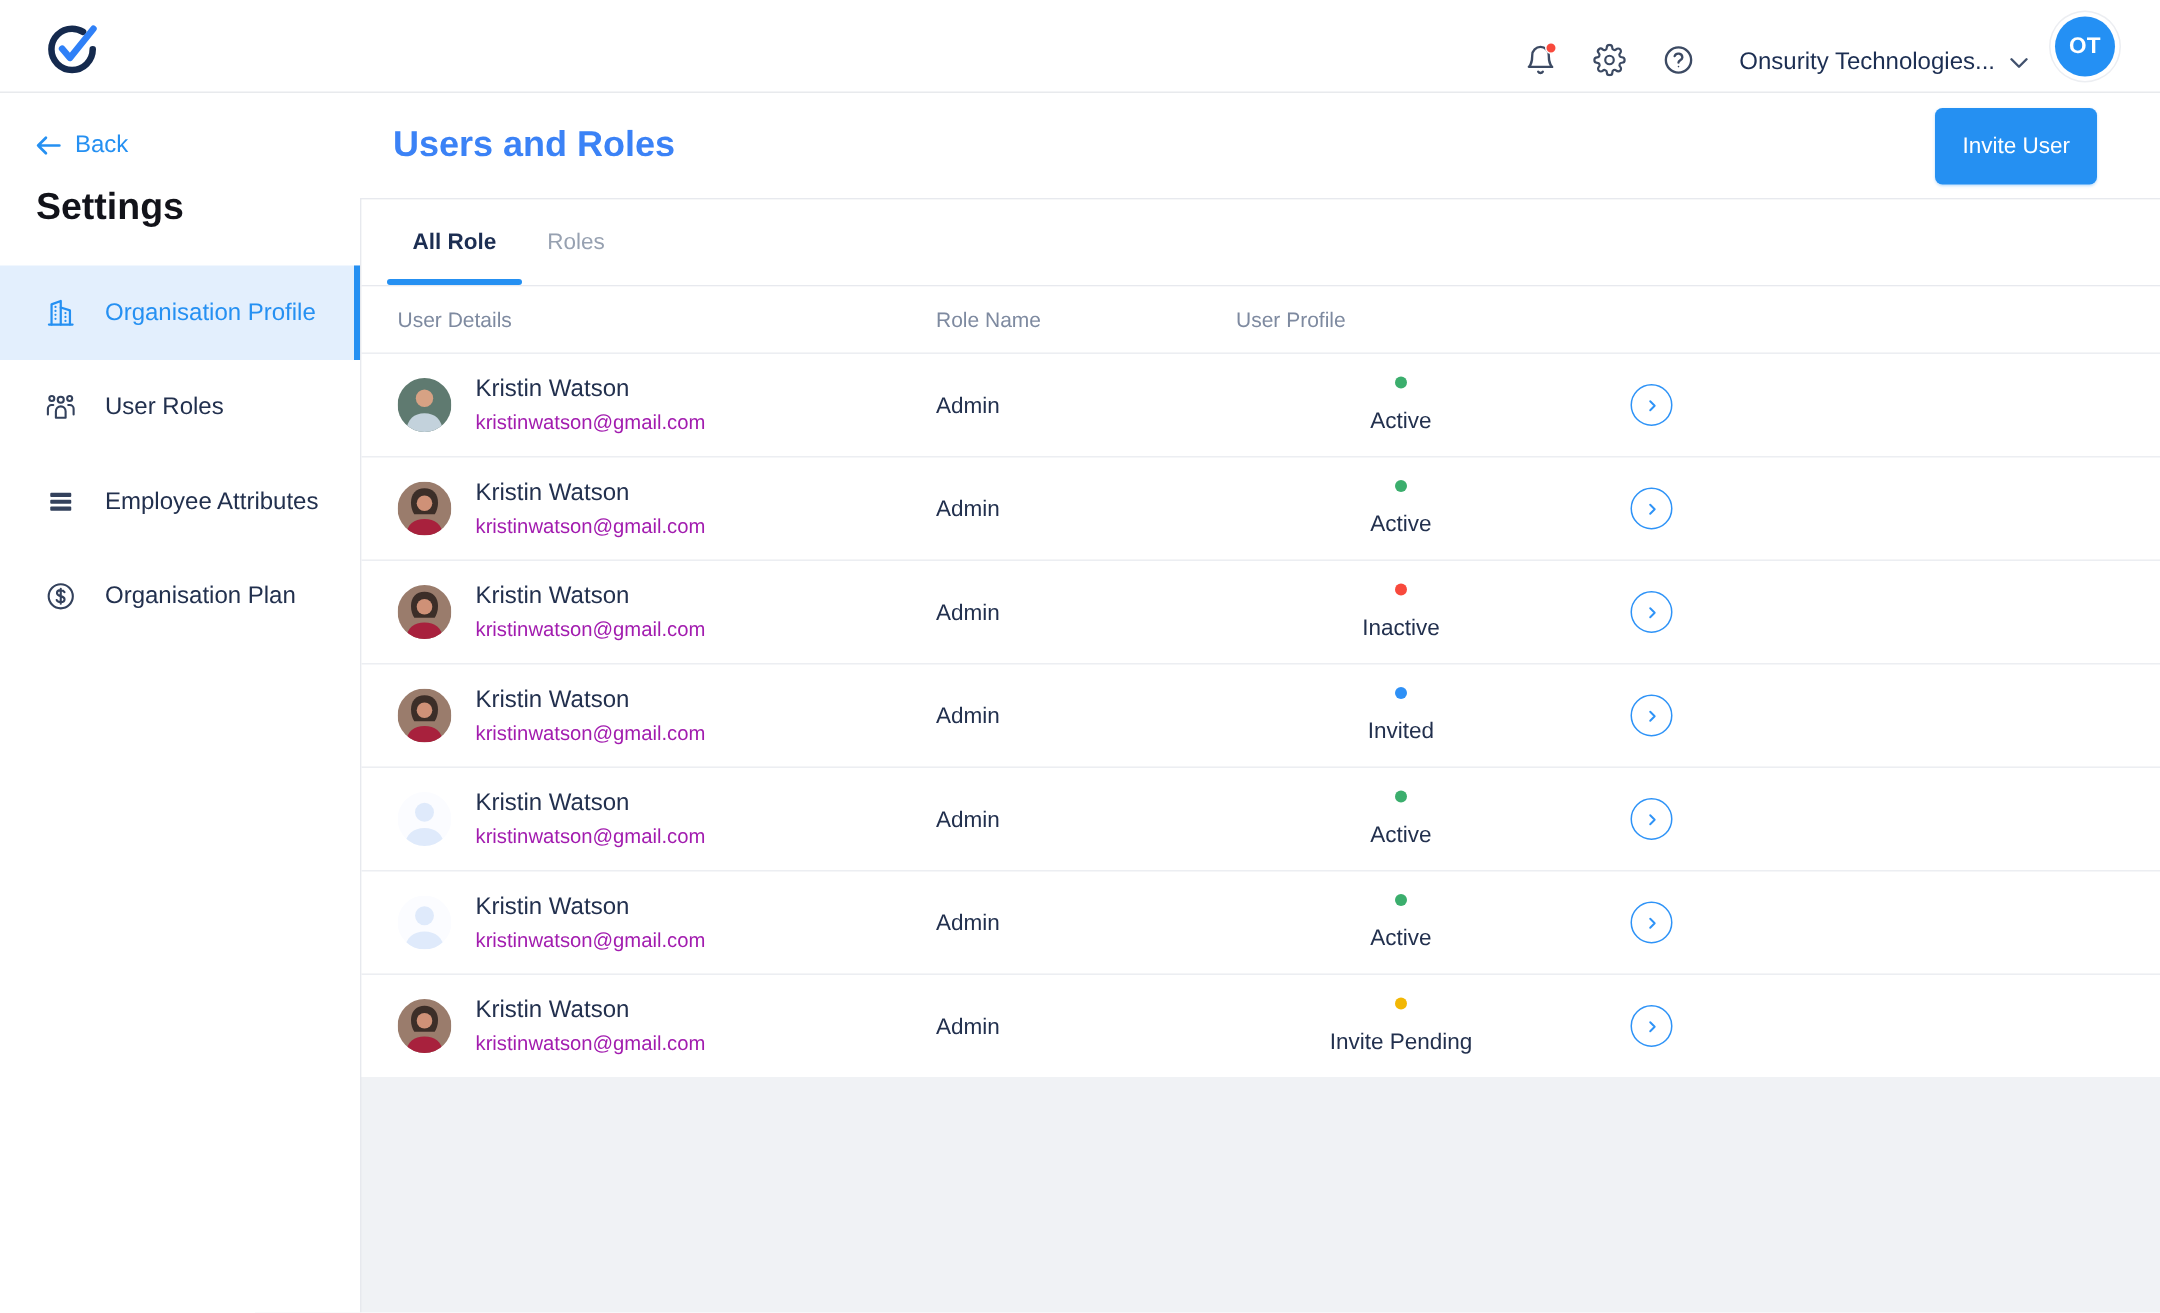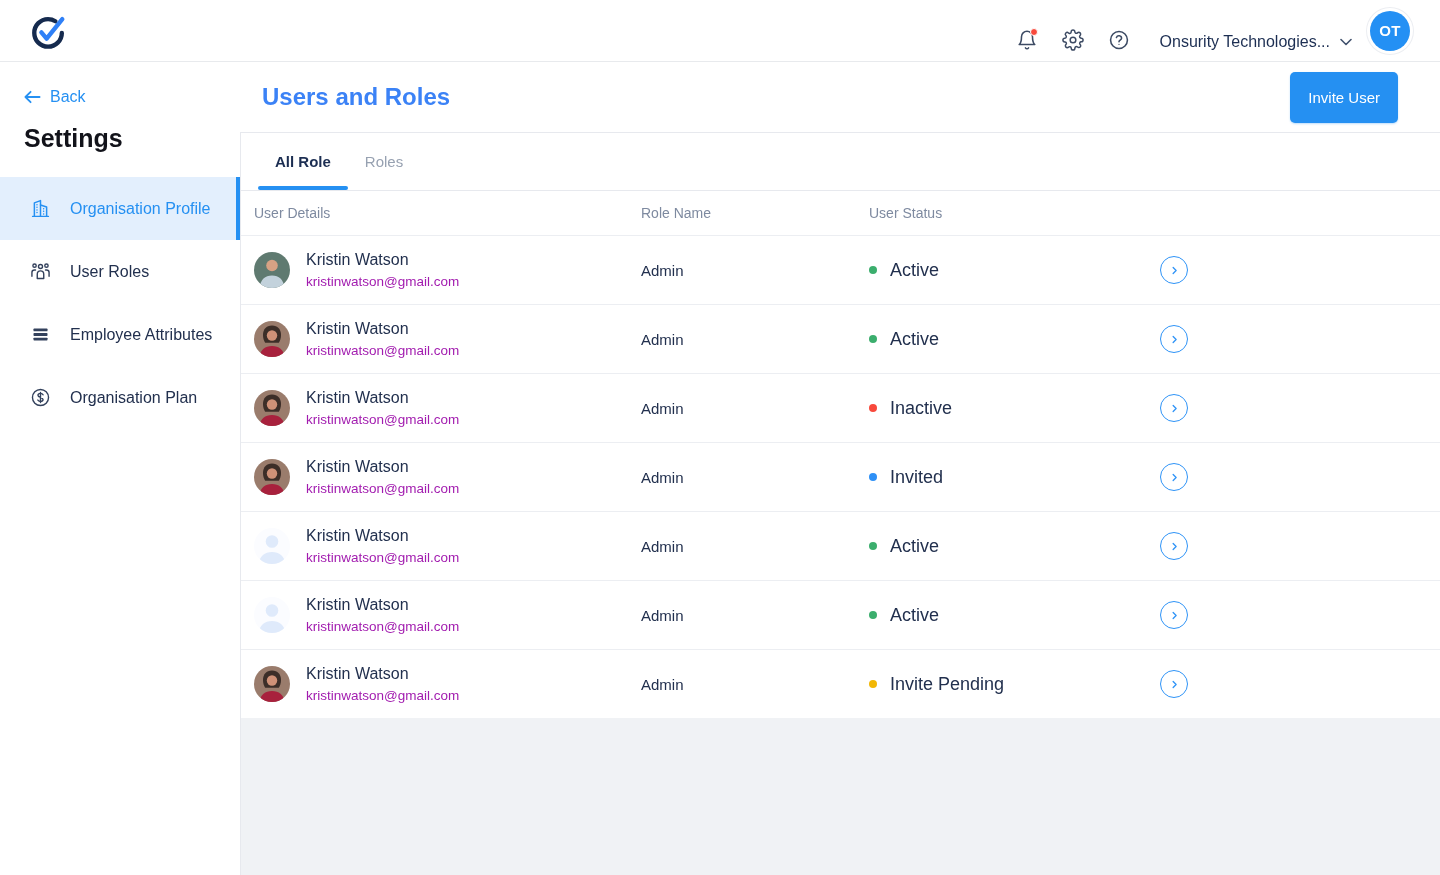--- a/index.html
+++ b/index.html
@@ -62,37 +62,37 @@
           display:flex; flex-direction:column; }
   .tabbar { background:#fff; height:58px; border-bottom:1px solid #e7e9ee; display:flex;
             padding-left:17px; }
   .tab { position:relative; display:flex; align-items:center; padding:0 17px; font-size:15px;
          color:#97a1b1; cursor:pointer; }
   .tab.active { color:#1c2e52; font-weight:600; }
   .tab.active::after { content:''; position:absolute; left:0; right:0; bottom:0; height:4px;
                        border-radius:4px; background:#2590f2; }
 
   .grid { display:grid; grid-template-columns:359px 200px 220px 1fr; align-items:center;
-          padding-left:13px; padding-right:24px;gap:28px; }
+          padding-left:24px; padding-right:24px; }
   .thead { background:#fff; height:44px; font-size:14px; color:#7e8aa0; }
   .row { background:#fff; height:69px; border-top:1px solid #eceef2; }
   .row:last-of-type { border-bottom:1px solid #e7e9ee; }
 
   .cell-user { display:flex; align-items:center; gap:16px; }
   .avatar { width:36px; height:36px; border-radius:50%; overflow:hidden; flex:0 0 auto; }
   .avatar svg { display:block; }
   .avatar g { display:none; }
   .avatar[data-avatar="photo-male"] .g-male { display:inline; }
   .avatar[data-avatar="photo-female"] .g-female { display:inline; }
   .avatar[data-avatar="placeholder"] .g-placeholder { display:inline; }
   .user-name { font-size:16px; color:#22304e; }
   .user-email { font-size:13.5px; color:#a21caf; margin-top:5px; display:block; cursor:pointer;
                 text-decoration:none; }
   .cell-role { font-size:15px; color:#22304e; }
-  .cell-status { display:flex; align-items:center; gap:13px; font-size:18px; color:#22304e; }
+  .cell-status { display:flex; align-items:center; gap:13px; font-size:15px; color:#22304e;flex-direction:column; }
   .dot { width:8px; height:8px; border-radius:50%; background:#999; flex:0 0 auto; }
   .cell-status[data-status="Active"] .dot { background:#3bae6d; }
   .cell-status[data-status="Inactive"] .dot { background:#f8493c; }
   .cell-status[data-status="Invited"] .dot { background:#2e90f6; }
   .cell-status[data-status="Invite Pending"] .dot { background:#f2b705; }
   .cell-action { padding-left:43px; }
   .row-chevron { width:28px; height:28px; border-radius:50%; border:1.5px solid #2e93f7;
                  background:#fff; color:#2e93f7; cursor:pointer; display:flex; align-items:center;
                  justify-content:center; }
   .row-chevron svg { width:13px; height:13px; }
@@ -208,21 +208,21 @@
 
     <section class="card">
       <div class="tabbar">
         <div class="tab active">All Role</div>
         <div class="tab">Roles</div>
       </div>
 
       <div class="grid thead">
         <div>User Details</div>
         <div>Role Name</div>
-        <div>User Status</div>
+        <div>User Profile</div>
         <div></div>
       </div>
 
       <div class="grid row">
         <div class="cell-user">
           <div class="avatar" data-avatar="photo-male">
             <svg viewBox="0 0 36 36" width="36" height="36">
               <g class="g-male">
                   <rect width="36" height="36" fill="#5f7a70"></rect>
                   <circle cx="18" cy="13.5" r="5.8" fill="#d7a284"></circle>

